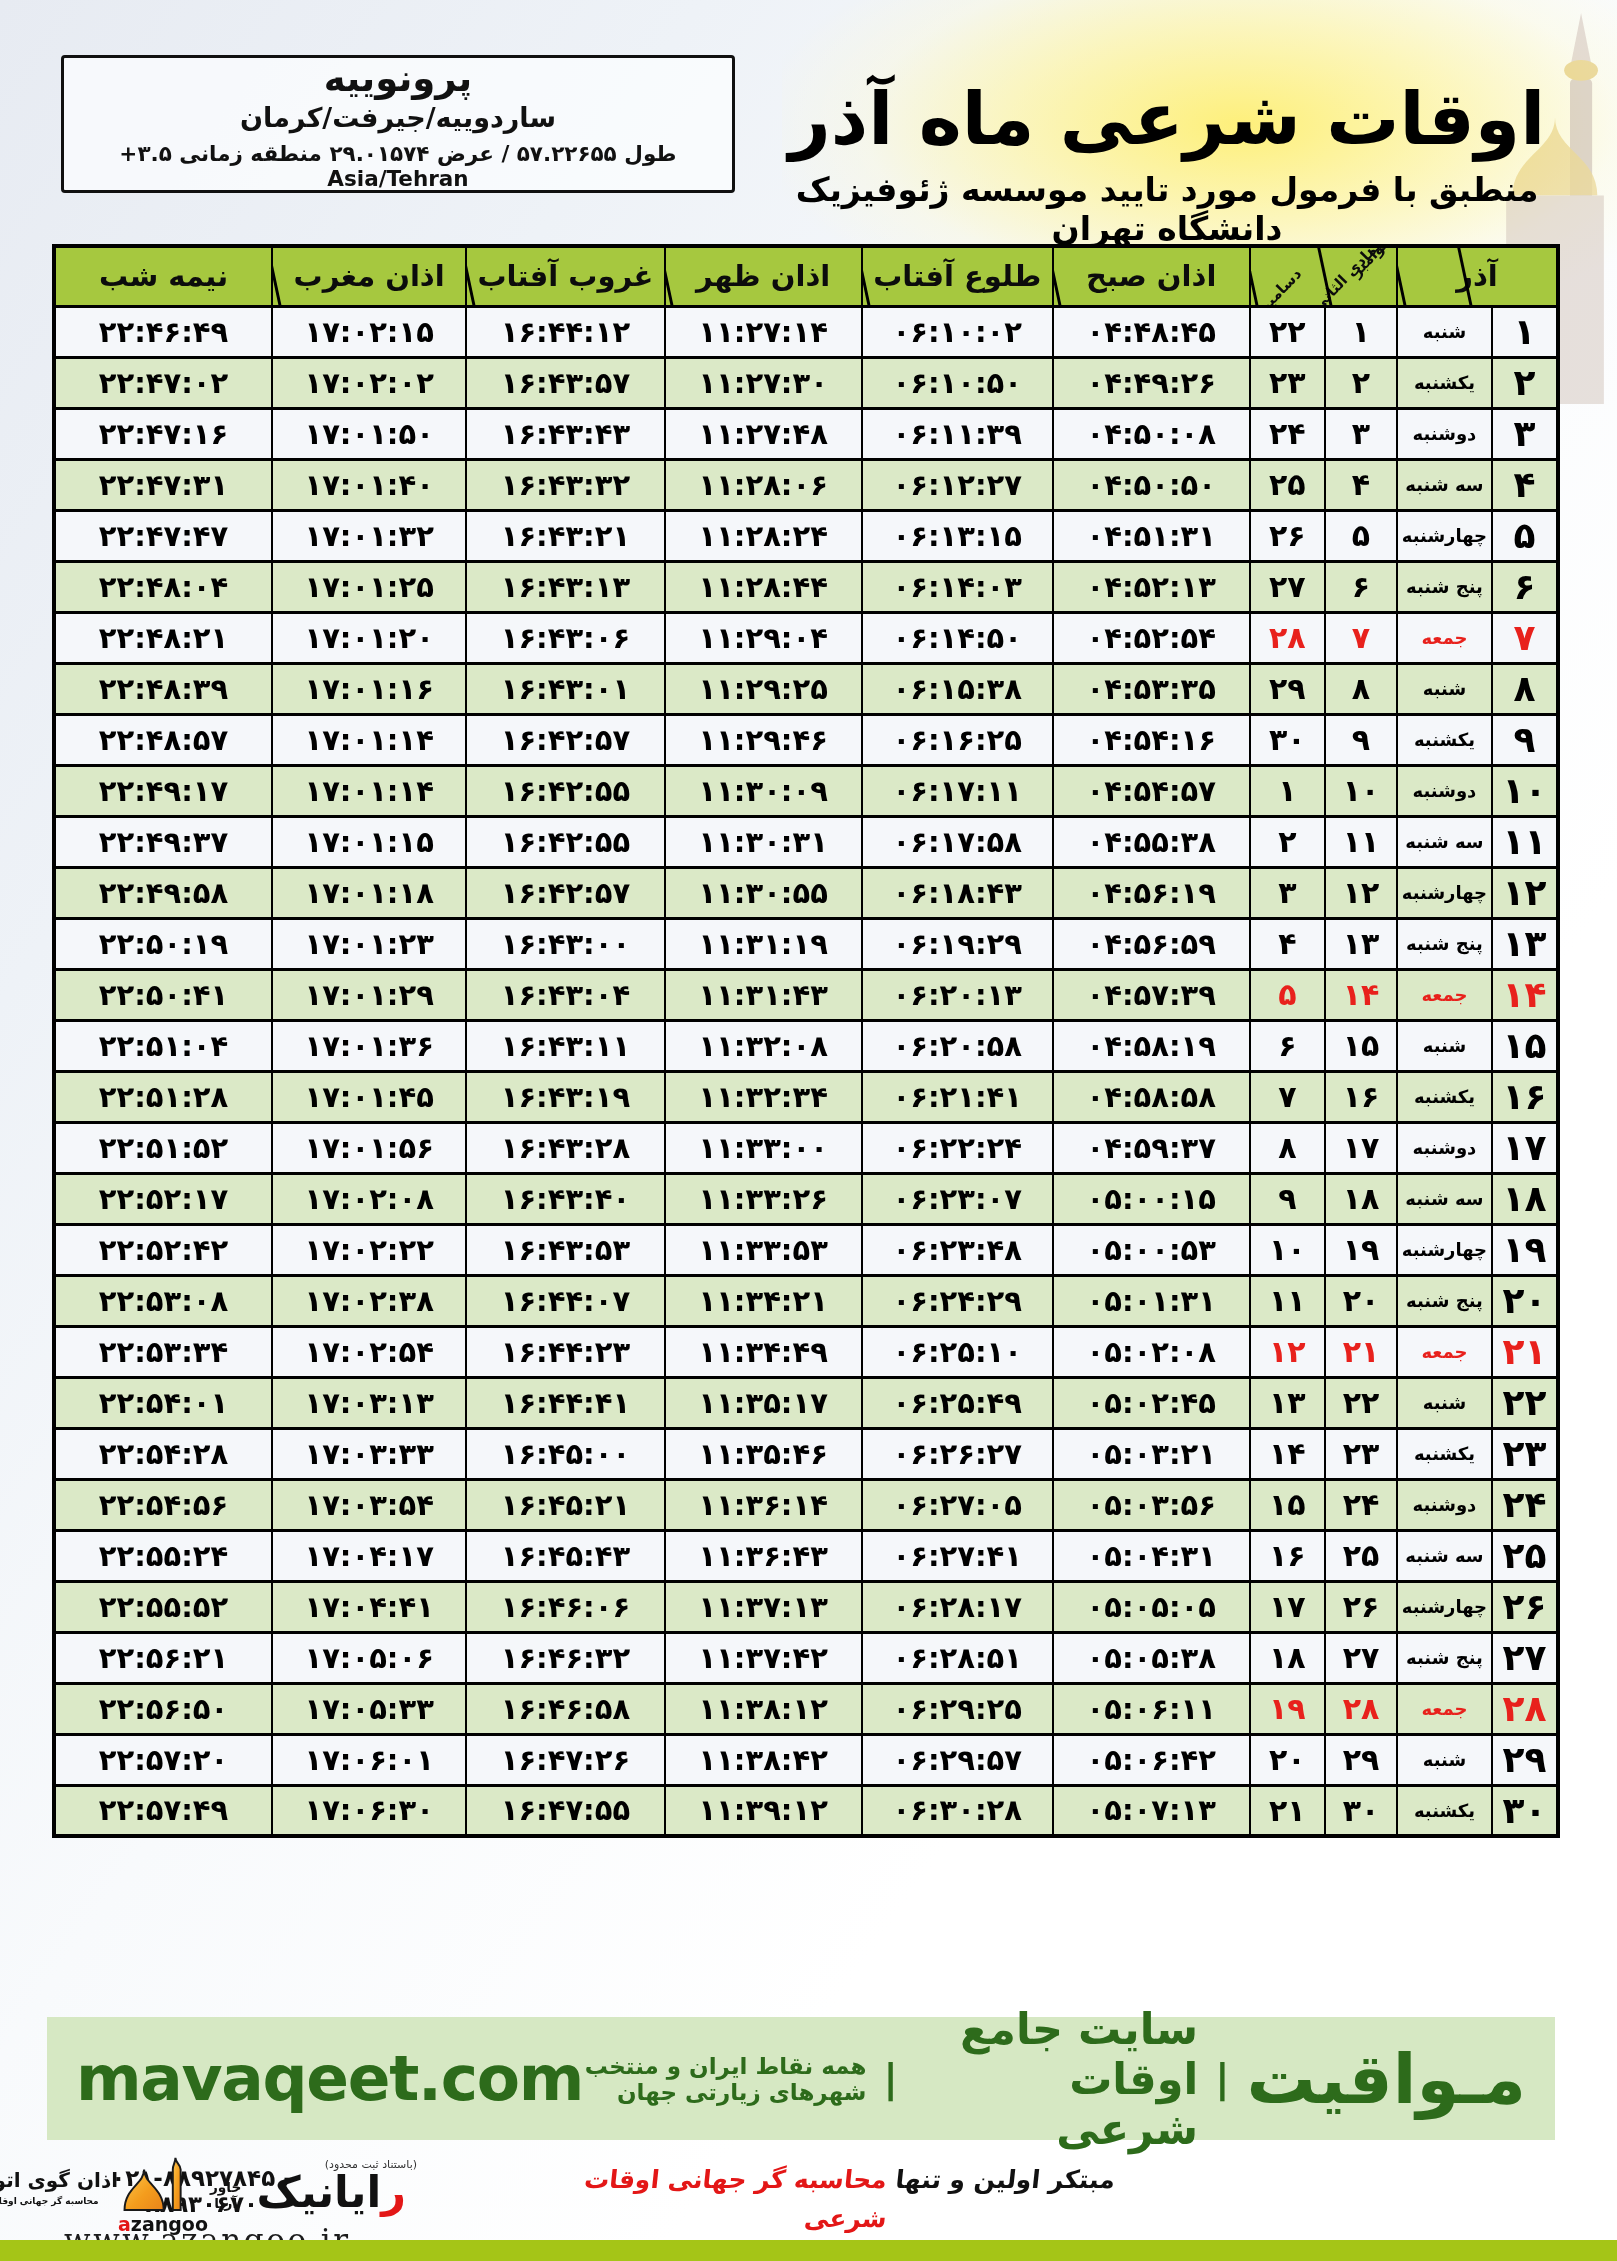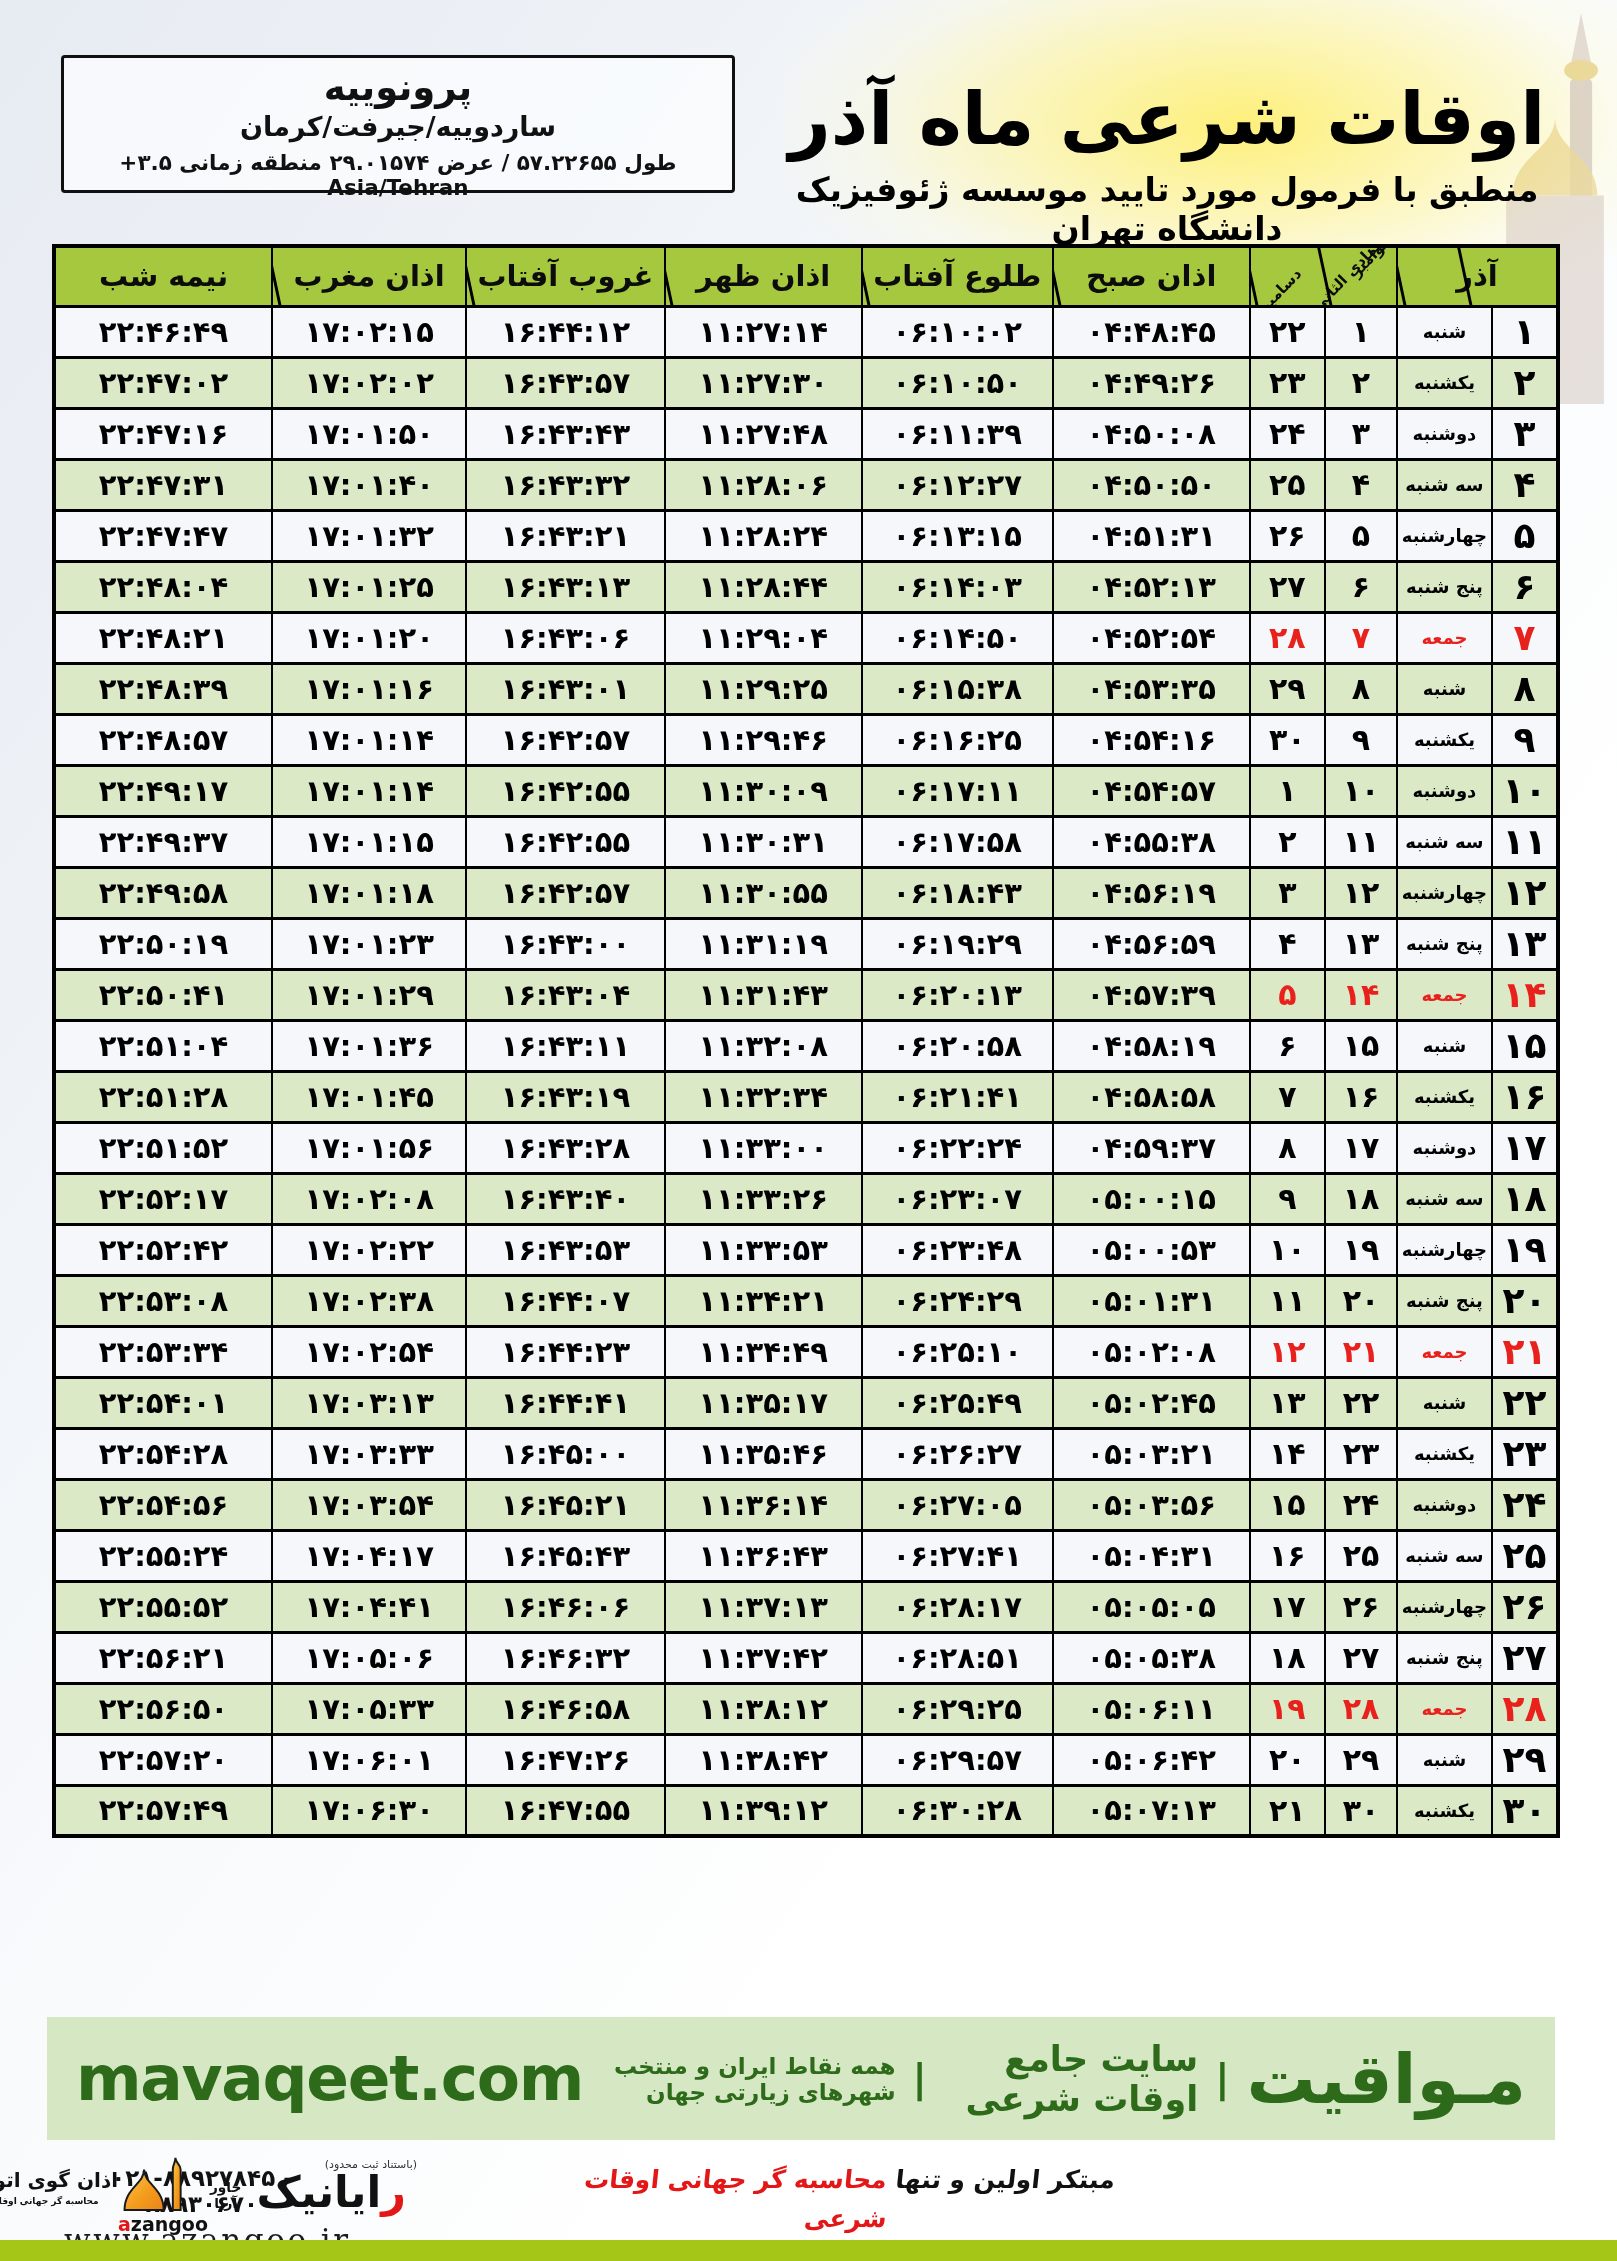--- a/index.html
+++ b/index.html
@@ -6,21 +6,21 @@
   body{font-family:"DejaVu Sans", sans-serif; background:#9aa0a8;}
   .page{position:relative;width:1618px;height:2261px;margin:0 auto;overflow:hidden;
         background:linear-gradient(125deg,#e7ebf2 0%,#eef2f7 22%,#f8fafc 45%,#ffffff 70%);
         direction:rtl;}
   
   .splash{position:absolute;left:783px;top:-39px;width:835px;height:365px;pointer-events:none;
           background:radial-gradient(ellipse at 55% 45%, rgba(255,238,100,.85) 0%, rgba(255,244,150,.6) 35%, rgba(255,250,205,.3) 58%, rgba(255,255,255,0) 75%);}
   .shrine{position:absolute;left:1494px;top:0;width:124px;height:404px;opacity:.45;pointer-events:none;}
   
   .loc-box{position:absolute;right:882px;left:62px;top:55px;height:138px;border:3.3px solid #101010;border-radius:3.9px;
-           background:rgba(252,253,255,.72);text-align:center;padding-top:9px;box-sizing:border-box;}
+           background:rgba(252,253,255,.72);text-align:center;box-sizing:border-box;}
   .loc-name{font-size:37px;font-weight:bold;color:#111;line-height:1.15;}
   .loc-region{font-size:27px;font-weight:bold;color:#111;margin-top:1.3px;line-height:1.2;}
   .loc-coords{font-size:21.5px;font-weight:bold;color:#111;margin-top:6.5px;}
   .title-block{position:absolute;left:770px;right:52px;top:31px;text-align:center;}
   .main-title{font-size:73px;font-weight:bold;color:#000;line-height:1.2;margin-top:44px;}
   .sub-title{font-size:33px;font-weight:bold;color:#000;margin-top:7px;}
   .years-line{font-size:24px;font-weight:bold;color:#000;margin-top:10.4px;}
   .notice{position:absolute;left:610px;right:62px;top:216px;font-size:18px;color:#111;text-align:left;direction:rtl;}
   .notice .warn{color:#e31717;font-weight:bold;}
   
@@ -44,21 +44,21 @@
   td.cell-hijri, td.cell-greg{font-size:30px;font-weight:bold;}
   td.cell-time{font-size:29px;font-weight:bold;}
   .tnum{direction:ltr;unicode-bidi:embed;}
   tr.friday td.cell-azar, tr.friday td.cell-weekday, tr.friday td.cell-hijri, tr.friday td.cell-greg{color:#e8211c;}
   
   .band{position:absolute;right:62px;left:48px;top:2017px;height:123px;background:#d6e8c3;
         display:flex;align-items:center;justify-content:space-between;padding:0 29px;box-sizing:border-box;color:#2d6b1b;}
   .band-right{display:flex;align-items:center;gap:17px;}
   .band-brand{font-size:69px;font-weight:bold;}
   .band-sep{font-size:39px;font-weight:bold;}
-  .band-t1{font-size:35px;font-weight:bold;}
+  .band-t1{font-size:43px;font-weight:bold;}
   .band-t2{font-size:23px;font-weight:bold;}
   .band-en{font-size:63px;font-weight:bold;letter-spacing:-1.3px;direction:ltr;}
   
   .contact{position:absolute;right:1277px;left:65px;top:2165px;text-align:center;}
   .phones{font-size:23px;font-weight:bold;color:#111;direction:ltr;}
   .site{font-size:31px;color:#1c1c1c;font-family:"DejaVu Serif",serif;letter-spacing:2.6px;margin-top:5.2px;direction:ltr;}
   .slogan{position:absolute;right:470px;left:541px;top:2161px;text-align:center;font-size:25px;font-weight:bold;
           color:#111;line-height:1.55;transform:skewX(-6deg);}
   .slogan .red{color:#e31717;}
   .rayanik{position:absolute;left:196px;top:2158px;width:222px;text-align:center;color:#111;}

